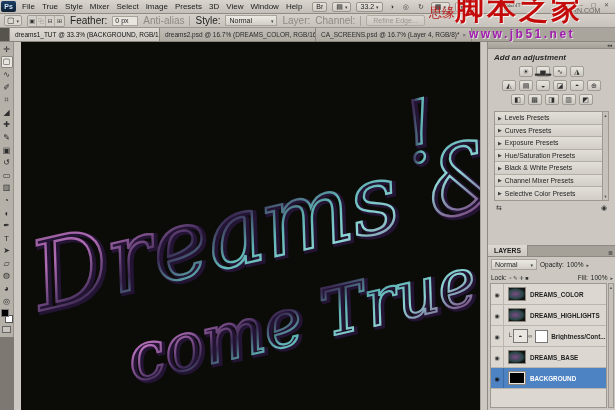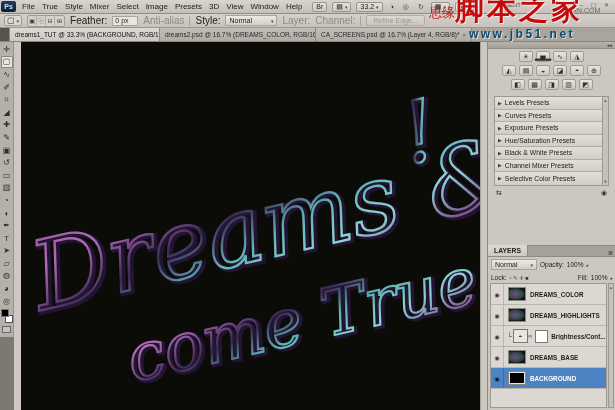--- a/index.html
+++ b/index.html
@@ -124,21 +124,21 @@
 
   
   .ws-behind { position:absolute; top:2px; left:497px; font-size:6px; color:#55514b; z-index:6; }
   .partial-behind { position:absolute; top:7px; left:572px; font-size:7px; color:#6a665f; z-index:6; }
   .winctl-abs { position:absolute; top:1px; right:3px; font-size:6px; color:#55514b; letter-spacing:3px; z-index:6; }
   .watermark { position:absolute; top:-6px; right:0; width:186px; z-index:50; pointer-events:none; }
   .wm-line1 { display:flex; align-items:flex-start; }
   .wm-prefix { font-size:13px; color:#b91c1c; margin-top:10px; }
   .wm-title { font-size:29px; font-weight:900; color:#c40b0b; letter-spacing:3px;
               text-shadow:1px 1px 0 rgba(255,255,255,.7), -1px -1px 0 rgba(255,255,255,.5); line-height:1.1; }
-  .wm-url { font-size:12px; font-weight:bold; color:#0c4a6e; letter-spacing:2.5px; text-align:center; margin-top:1px;
+  .wm-url { font-size:12px; font-weight:bold; color:#a21caf; letter-spacing:2.5px; text-align:center; margin-top:1px;
             text-shadow:1px 1px 0 rgba(255,255,255,.6); }
 </style>
 </head>
 <body>
 
 <div class="appbar">
   <div class="pslogo">Ps</div>
   <div class="menus">
 
   <span>File</span>
@@ -303,20 +303,21 @@
     </g>
   </svg>
 </div>
 <div class="canvas-scroll"></div>
 
 <div class="dock">
   <div class="dock-head">
     <span>◂◂</span>
   </div>
 
+  <div class="adj-title">Add an adjustment</div>
   <div class="adj-rows">
     <div class="adj-row">
 
     <span class="adj-ic">☀</span>
         <span class="adj-ic">▂▅▂</span>
         <span class="adj-ic">∿</span>
         <span class="adj-ic">◮</span>
       </div>
     <div class="adj-row">
 

